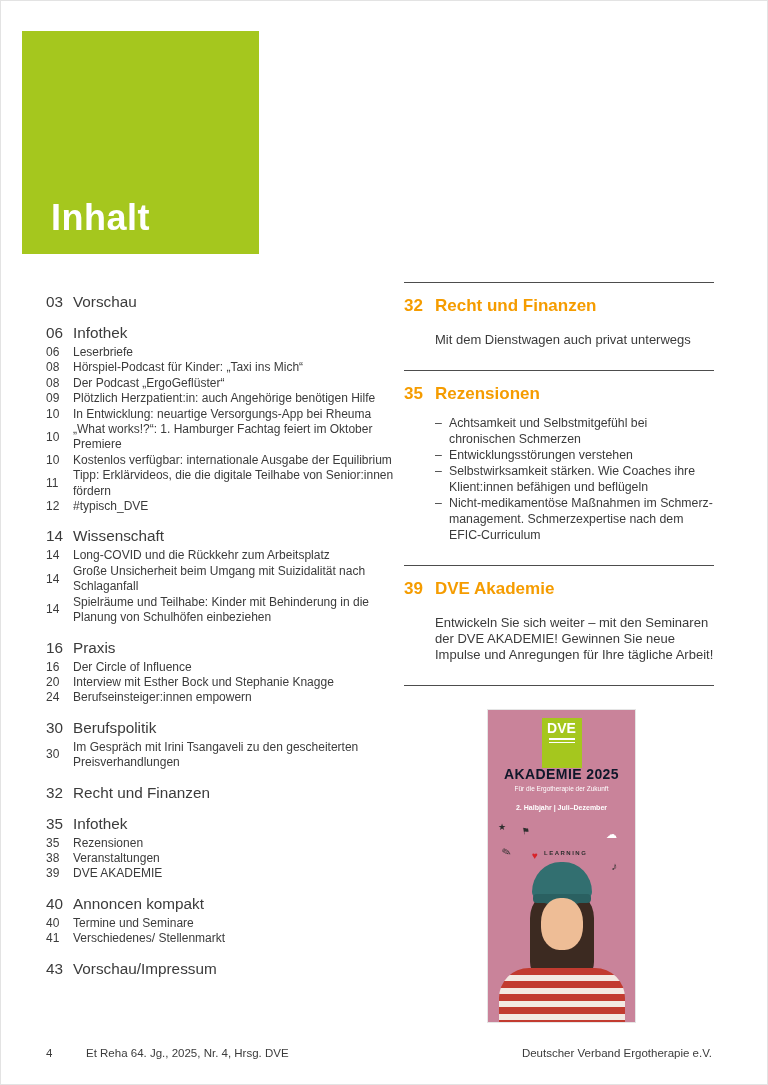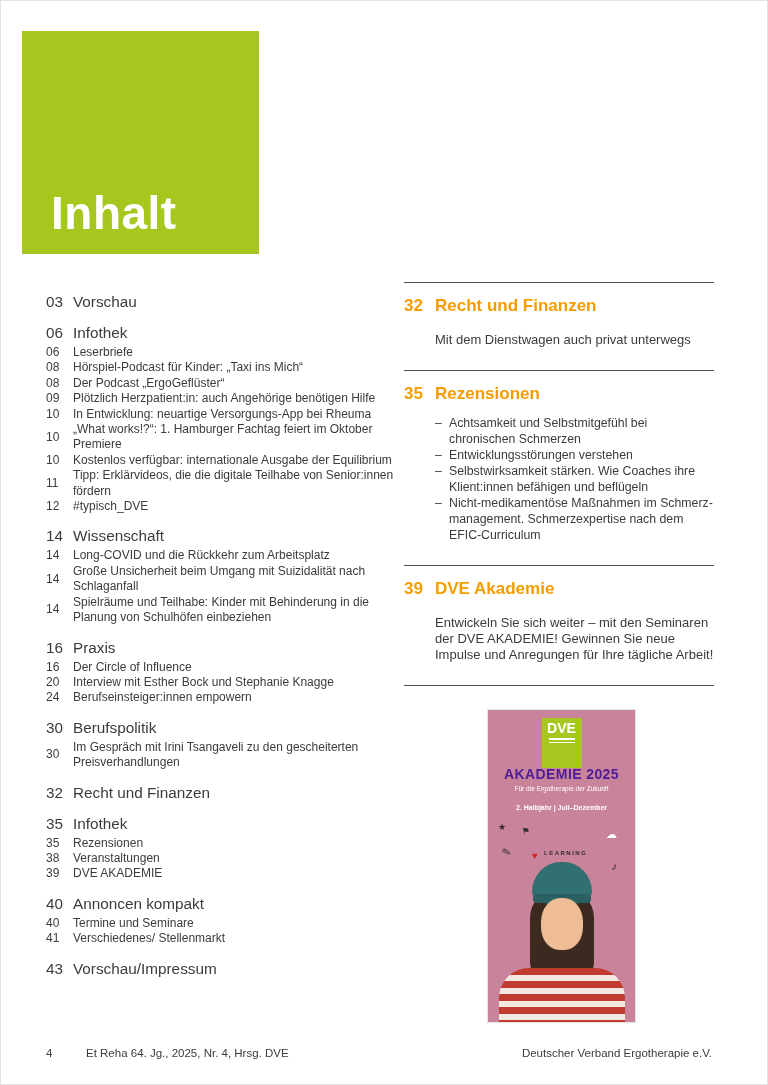--- a/index.html
+++ b/index.html
@@ -10,21 +10,21 @@
     color:#3b3b3b;
   }
   .page { position:absolute; inset:0; background:#fff; border:1px solid #e3e3e3; overflow:hidden; }
 
   
   .green-box {
     position:absolute; left:21px; top:30px; width:237px; height:223px;
     background:#a5c71e; display:flex; align-items:flex-end;
   }
   .green-box h1 {
-    color:#fff; font-size:46px; font-weight:bold; letter-spacing:.5px;
+    color:#fff; font-size:36px; font-weight:bold; letter-spacing:.5px;
     padding:0 0 18px 29px; line-height:1;
   }
 
   
   .toc { position:absolute; left:45px; top:291px; width:352px; }
   .toc-row { display:flex; align-items:center; }
   .toc-row .num { flex:0 0 27px; }
   .toc-row.item { font-size:12px; line-height:15.4px; }
   .toc-row.section { font-size:15.3px; line-height:19px; margin-top:12px; margin-bottom:3px; color:#3b3b3b; }
   .toc-row.section:first-child { margin-top:0; }
@@ -48,21 +48,21 @@
   }
   .cover-logo {
     position:absolute; left:50%; transform:translateX(-50%); top:8px;
     width:40px; height:50px; background:#a5c71e; color:#fff; text-align:center;
     font-weight:bold; font-size:14px; line-height:16px; padding-top:2px;
   }
   .logo-lines { margin:2px auto 0; width:26px; }
   .logo-lines i { display:block; height:1.5px; background:#fff; margin-top:2px; }
   .cover-title {
     position:absolute; top:56px; left:0; right:0; text-align:center;
-    color:#4c1d95; font-size:14px; font-weight:bold; letter-spacing:.4px;
+    color:#0f172a; font-size:14px; font-weight:bold; letter-spacing:.4px;
   }
   .cover-sub {
     position:absolute; top:75px; left:0; right:0; text-align:center;
     color:#fff; font-size:6.5px;
   }
   .cover-edition {
     position:absolute; top:94px; left:0; right:0; text-align:center;
     color:#fff; font-size:7px; font-weight:bold;
   }
   .doodle-zone { position:absolute; top:110px; left:0; right:0; height:70px; color:#2e2e2e; }

